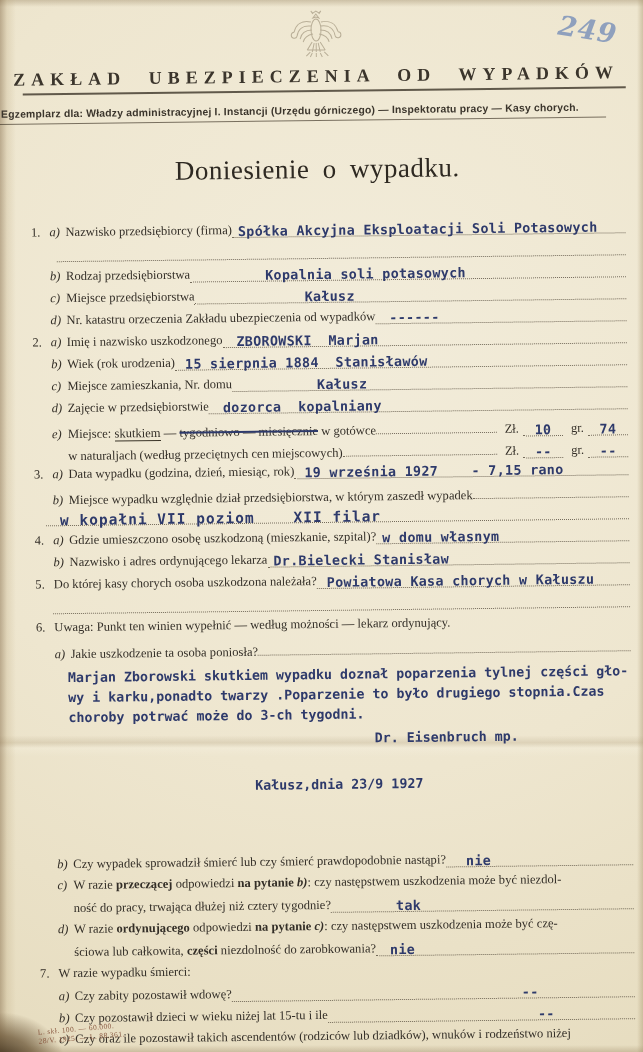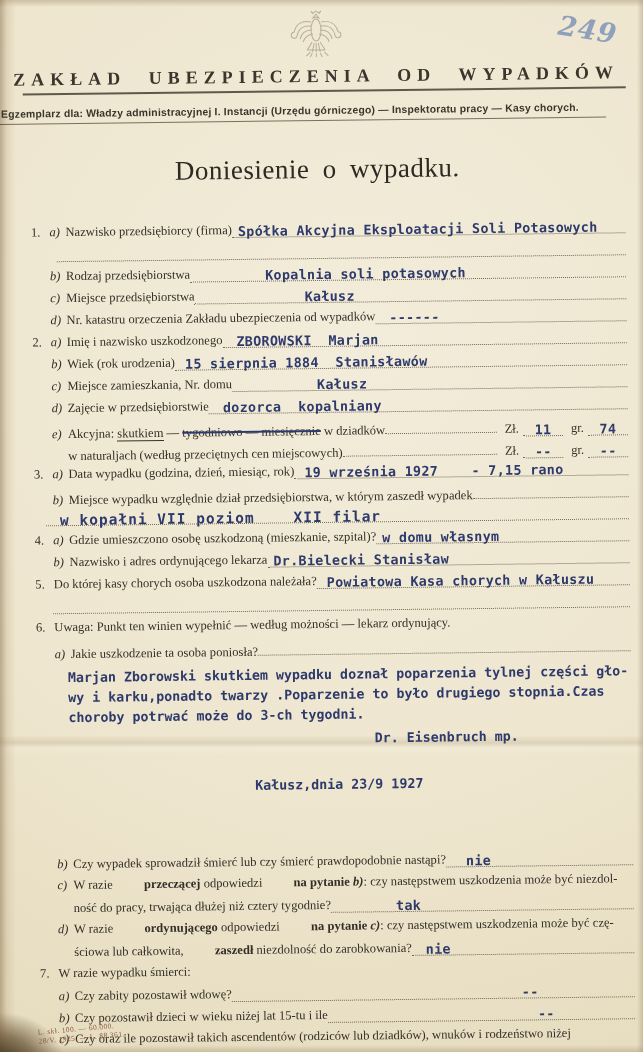--- a/index.html
+++ b/index.html
@@ -26,21 +26,21 @@
   .copy-line{margin:13px 6px 0 6px;font-family:"Liberation Sans",sans-serif;font-weight:bold;font-size:10.4px;color:#3b352c;letter-spacing:.2px;}
   .copy-rule{border:none;border-top:1px solid rgba(70,60,45,.7);margin:4px 32px 0 4px;}
 
   .doc-title{margin-top:33px;text-align:center;font-size:27px;color:#2e2922;letter-spacing:.5px;word-spacing:6px;}
 
   .form{margin-top:36px;padding-right:14px;font-size:12.6px;}
   .row{display:flex;align-items:baseline;height:22px;}
   .num{width:20px;margin-left:24px;text-align:right;flex:none;}
   .let{width:16px;margin-left:9px;font-style:italic;flex:none;}
   .lbl{white-space:pre;flex:none;}
-  .b{font-weight:bold;margin-left:28px;}
+  .b{font-weight:bold;}
   .bi{font-weight:bold;font-style:italic;}
   .leader{flex:1 1 auto;border-bottom:1px dotted rgba(95,86,70,.85);height:15px;overflow:visible;white-space:pre;}
   .typed{font-family:"DejaVu Sans Mono","Liberation Mono",monospace;font-weight:bold;font-size:13.4px;
     color:#2e3a6b;white-space:pre;letter-spacing:.3px;position:relative;top:2px;}
   .underl{border-bottom:1.5px solid #3a3428;}
   .struck{text-decoration:line-through;text-decoration-thickness:2px;text-decoration-color:#2e3a6b;}
   .amt{width:40px;flex:none;border-bottom:1px dotted rgba(95,86,70,.85);text-align:center;height:15px;}
   .amt-lbl{flex:none;margin:0 4px 0 8px;}
   .cont{margin-left:69px;}
   .blank .leader{margin-left:60px;}
@@ -140,24 +140,24 @@
       <div class="row">
         <span class="num"></span>
         <span class="let">d)</span>
         <span class="lbl">Zajęcie w przedsiębiorstwie</span>
         <span class="leader pl14"><span class="typed">dozorca  kopalniany</span></span>
       </div>
 
       <div class="row">
         <span class="num"></span>
         <span class="let">e)</span>
-        <span class="lbl"><span>Akcyjna: </span><span class="underl">skutkiem</span><span> — </span><span class="struck">tygodniowo — miesięcznie</span><span> w dziadków</span></span>
+        <span class="lbl"><span>Miejsce: </span><span class="underl">skutkiem</span><span> — </span><span class="struck">tygodniowo — miesięcznie</span><span> w gotówce</span></span>
         <span class="leader"></span>
         <span class="amt-lbl">Zł.</span>
-        <span class="amt"><span class="typed">11</span></span>
+        <span class="amt"><span class="typed">10</span></span>
         <span class="amt-lbl">gr.</span>
         <span class="amt"><span class="typed">74</span></span>
       </div>
 
       <div class="row">
         <span class="num"></span>
         <span class="let"></span>
         <span class="lbl">w naturaljach (według przeciętnych cen miejscowych)</span>
         <span class="leader"></span>
         <span class="amt-lbl">Zł.</span>
@@ -240,21 +240,21 @@
         <span class="lbl">ność do pracy, trwająca dłużej niż cztery tygodnie?</span>
         <span class="leader pl65"><span class="typed">tak</span></span>
       </div>
 
       <div class="row">
         <span class="num"></span>
         <span class="let">d)</span>
         <span class="lbl"><span>W razie </span><span class="b">ordynującego</span><span> odpowiedzi </span><span class="b">na pytanie </span><span class="bi">c)</span><span>: czy następstwem uszkodzenia może być czę-</span></span>
       </div>
       <div class="row cont">
-        <span class="lbl"><span>ściowa lub całkowita, </span><span class="b">zaszedł</span><span> niezdolność do zarobkowania?</span></span>
+        <span class="lbl"><span>ściowa lub całkowita, </span><span class="b">części</span><span> niezdolność do zarobkowania?</span></span>
         <span class="leader pl14"><span class="typed">nie</span></span>
       </div>
 
       <div class="row">
         <span class="num">7.</span>
         <span class="lbl" style="margin-left:9px;">W razie wypadku śmierci:</span>
       </div>
 
       <div class="row">
         <span class="num"></span>

